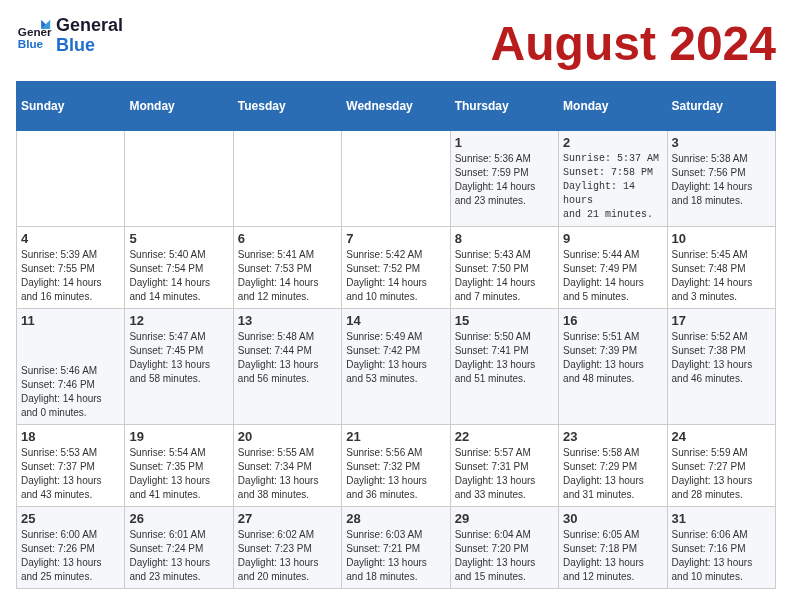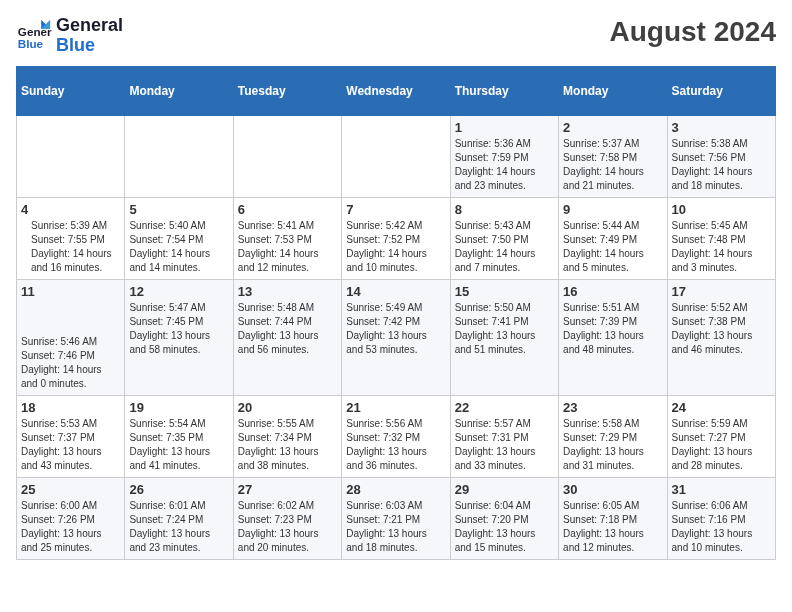--- a/index.html
+++ b/index.html
@@ -29,23 +29,23 @@
     }
     .logo-blue { color: #1e6fcc; }
     .logo-icon {
       width: 36px;
       height: 36px;
     }
     .title-block {
       text-align: right;
     }
     .month-year {
-      font-size: 28px;
+      font-size: 48px;
       font-weight: bold;
-      color: #404040;
+      color: #b91c1c;
     }
     .location {
       font-size: 15px;
       color: #333;
       font-weight: normal;
     }
     .calendar {
       width: 100%;
       border-collapse: collapse;
       font-size: 11px;
@@ -132,37 +132,37 @@
         <td class="empty-cell"></td>
         <td>
           <span class="day-number">1</span>
           <div class="day-info" style="white-space: pre-line;">Sunrise: 5:36 AM
 Sunset: 7:59 PM
 Daylight: 14 hours
 and 23 minutes.</div>
         </td>
         <td>
           <span class="day-number">2</span>
-          <div class="day-info" style="white-space: pre-line;">Sunrise: 5:37 AM
+          <div class="day-info" style="white-space: pre-line; font-family: Liberation Mono, monospace;">Sunrise: 5:37 AM
 Sunset: 7:58 PM
 Daylight: 14 hours
 and 21 minutes.</div>
         </td>
         <td>
           <span class="day-number">3</span>
           <div class="day-info" style="white-space: pre-line;">Sunrise: 5:38 AM
 Sunset: 7:56 PM
 Daylight: 14 hours
 and 18 minutes.</div>
         </td>
       </tr>
       <tr>
         <td>
           <span class="day-number">4</span>
-          <div class="day-info" style="white-space: pre-line; margin-left: 10px;">Sunrise: 5:39 AM
+          <div class="day-info" style="white-space: pre-line;">Sunrise: 5:39 AM
 Sunset: 7:55 PM
 Daylight: 14 hours
 and 16 minutes.</div>
         </td>
         <td>
           <span class="day-number">5</span>
           <div class="day-info" style="white-space: pre-line;">Sunrise: 5:40 AM
 Sunset: 7:54 PM
 Daylight: 14 hours
 and 14 minutes.</div>

